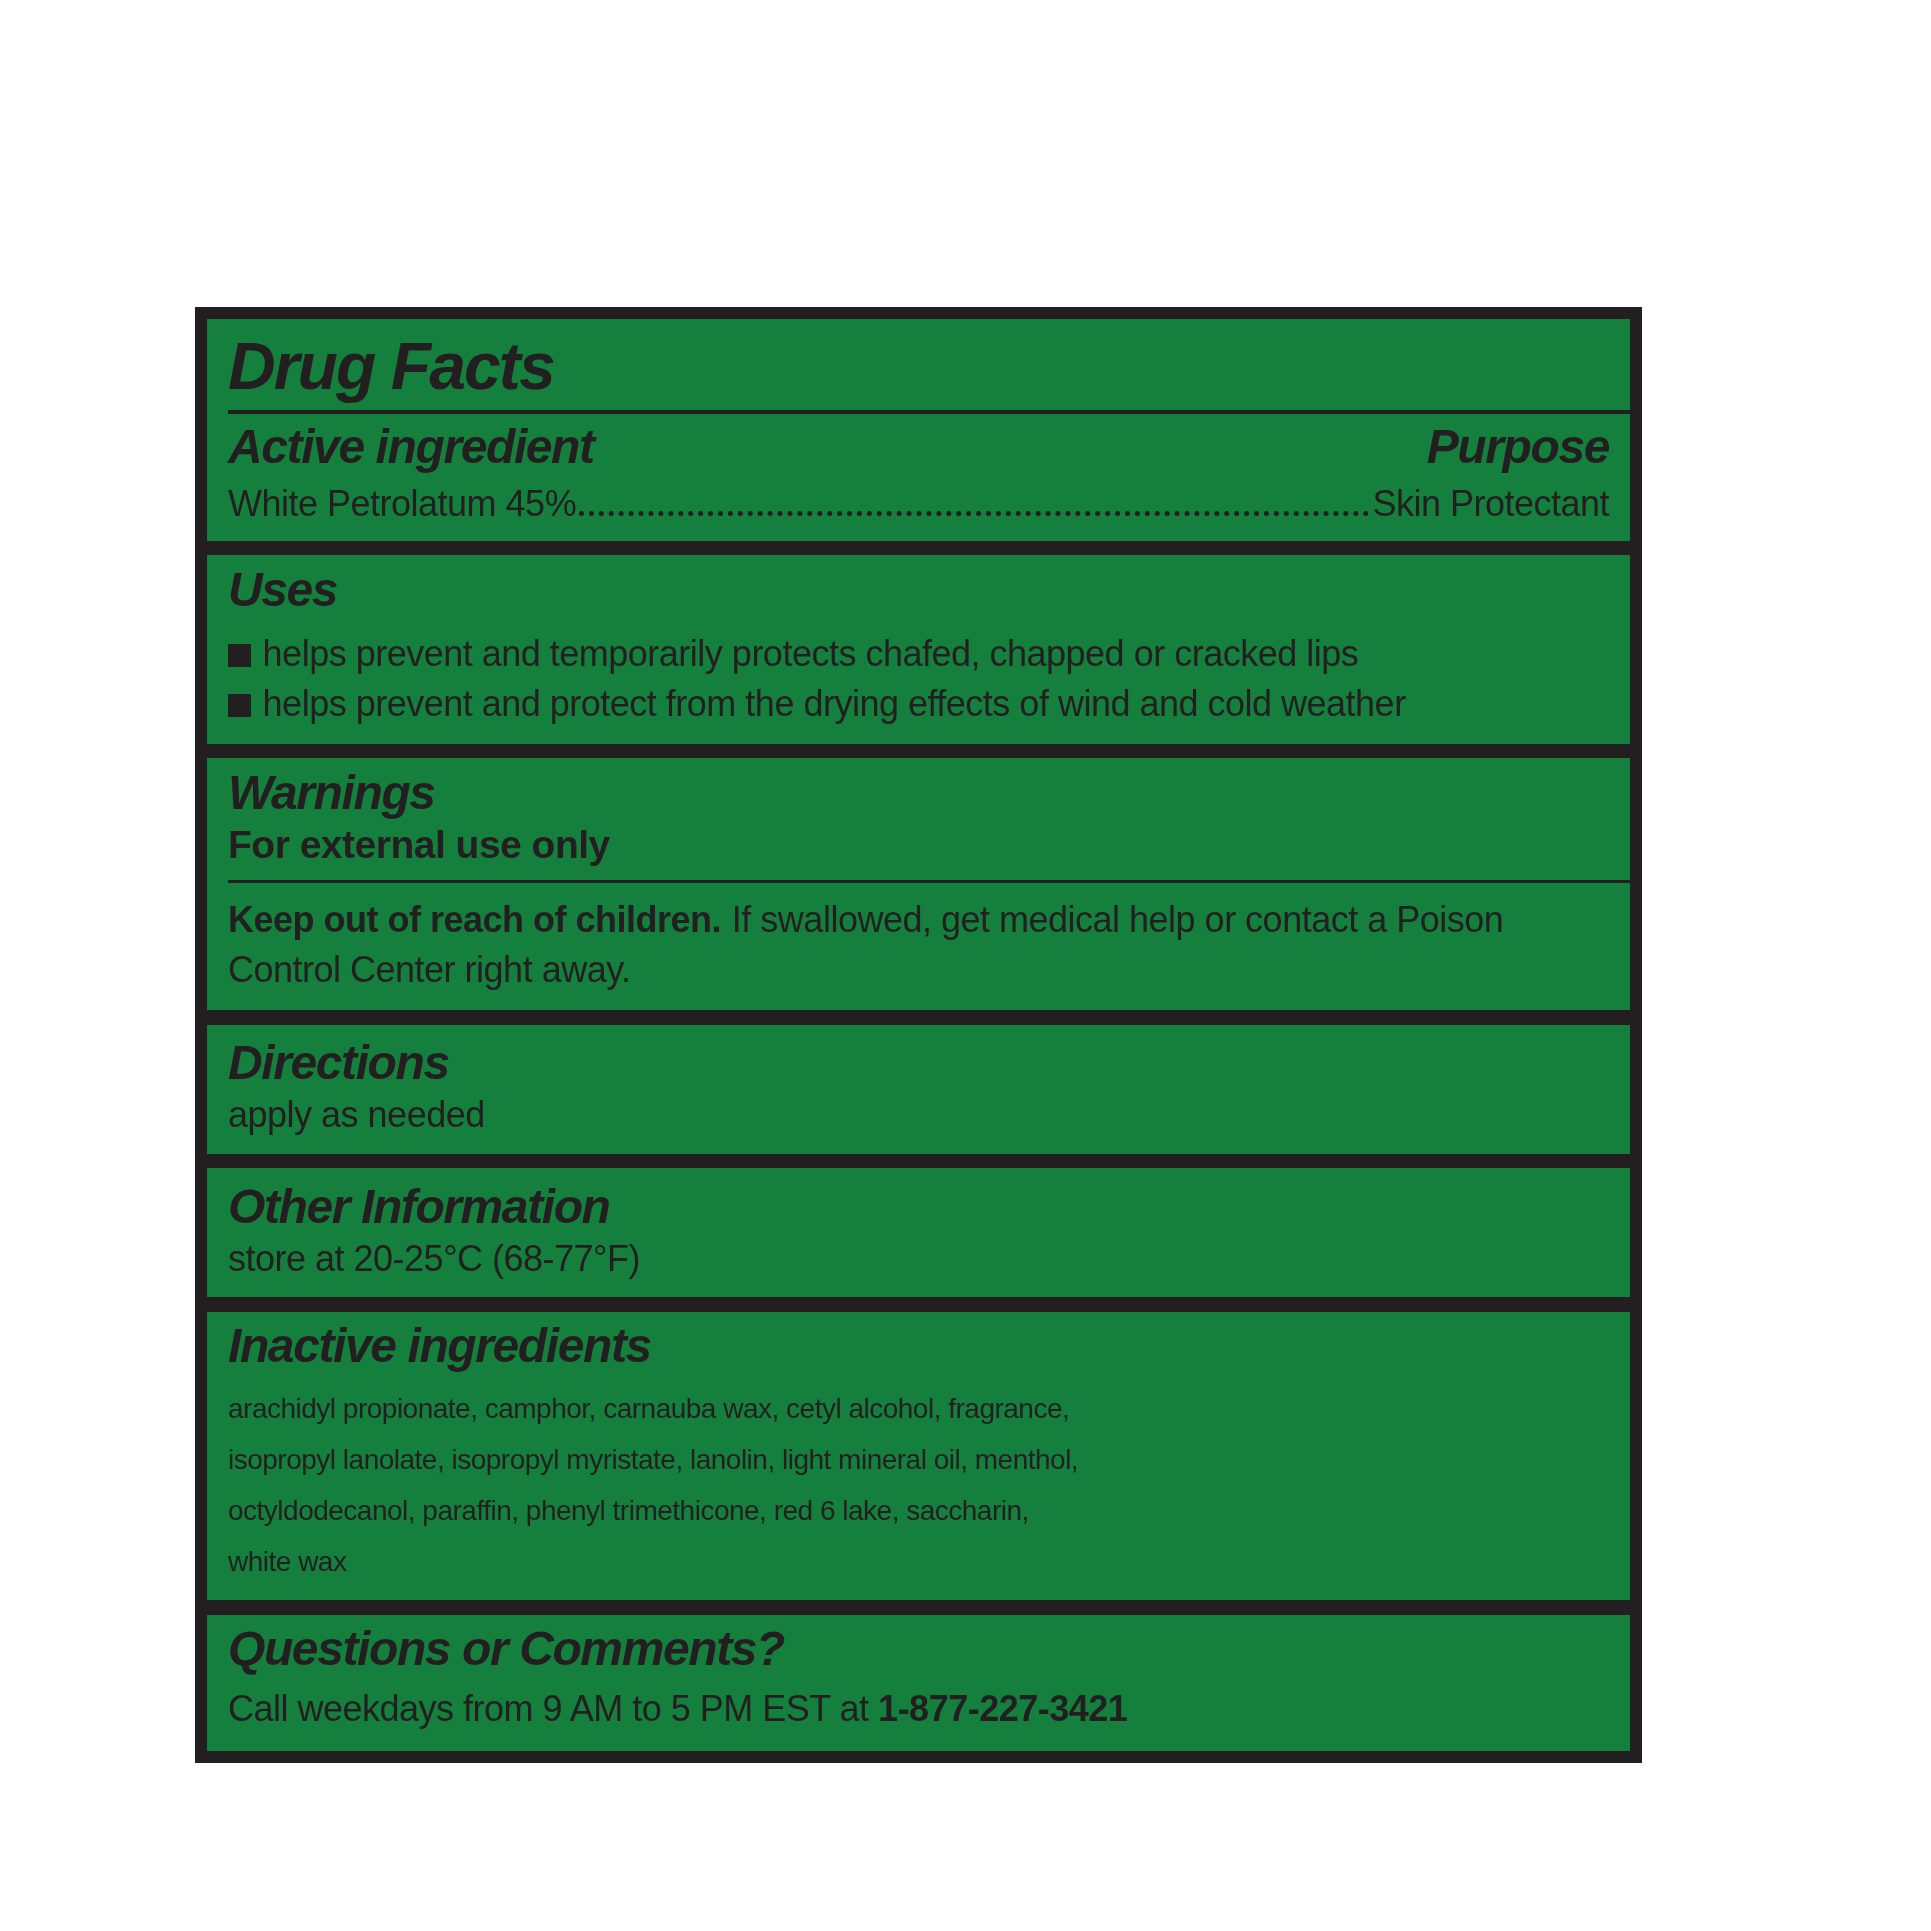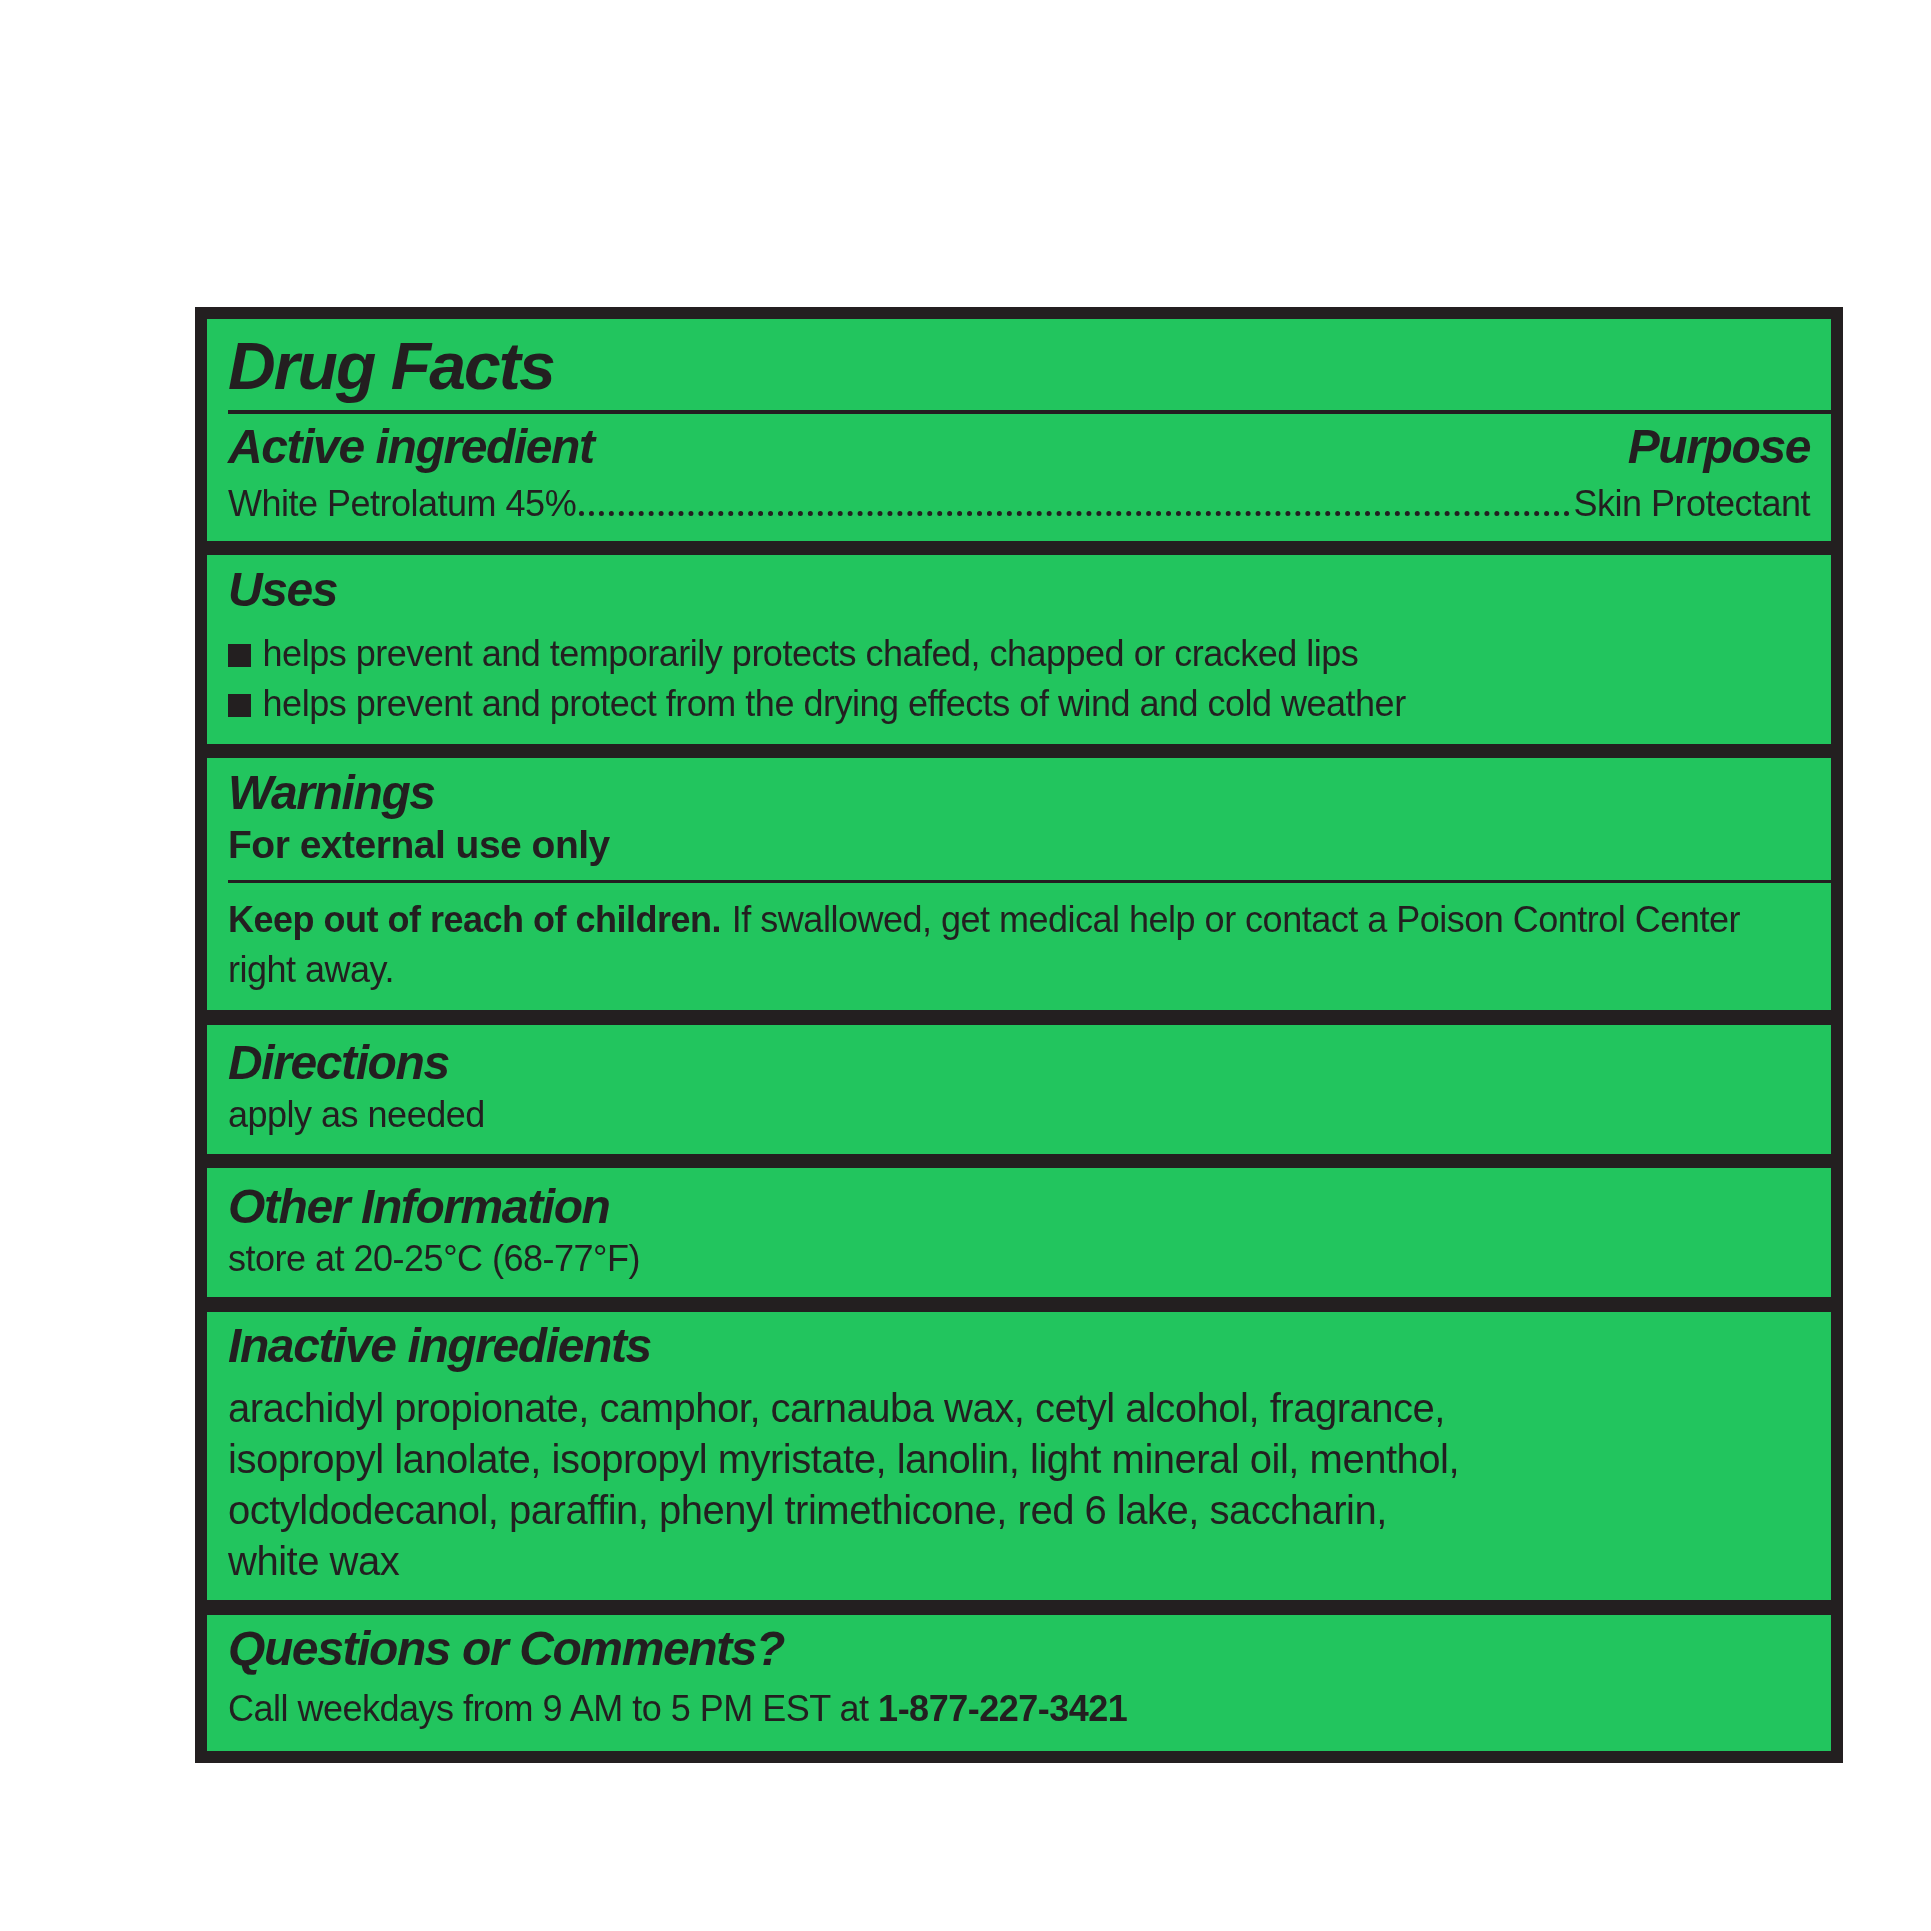--- a/index.html
+++ b/index.html
@@ -7,24 +7,24 @@
   body {
     position: relative;
     font-family: "Liberation Sans", sans-serif;
     color: #231f20;
   }
 
   .label-box {
     position: absolute;
     left: 195px;
     top: 307px;
-    width: 1648px;
+    width: 1447px;
     min-height: 1313px;
     border: 12.6px solid #231f20;
-    background: #22c55e;
+    background: #15803d;
     display: flex;
     flex-direction: column;
   }
 
   
   .bar { height: 14.5px; background: #231f20; flex: none; }
 
   
   .rule { height: 4.8px; background: #231f20; margin-left: 21px; flex: none; }
 
@@ -79,21 +79,21 @@
     line-height: 50px;
   }
   .rule-inner { height: 3.9px; background: #231f20; margin: 9.7px -21px 11.6px 0; }
   .bold-lead { font-weight: bold; margin-right: 0.3em; }
 
   .s-inline { padding: 11.6px 21px 13.5px 21px; display: flex; align-items: baseline; flex-direction: column; }
   .s-inline .h-sec { margin-right: 21px; }
 
   .s-inactive { padding: 7.7px 21px 13.5px 21px; border-radius: 28px; }
   .s-inactive .h-sec { margin-bottom: 9.7px; }
-  .ing-line { font-size: 40px; letter-spacing: -0.5px; line-height: 51px; }
+  .ing-line { font-size: 28px; letter-spacing: -0.5px; line-height: 51px; }
 
   .s-questions { padding: 7.7px 21px 17.4px 21px; }
   .s-questions .h-sec { margin-bottom: 7.7px; }
   .phone-bold { font-weight: bold; }
 </style>
 </head>
 <body>
 
 <div class="label-box">
 

